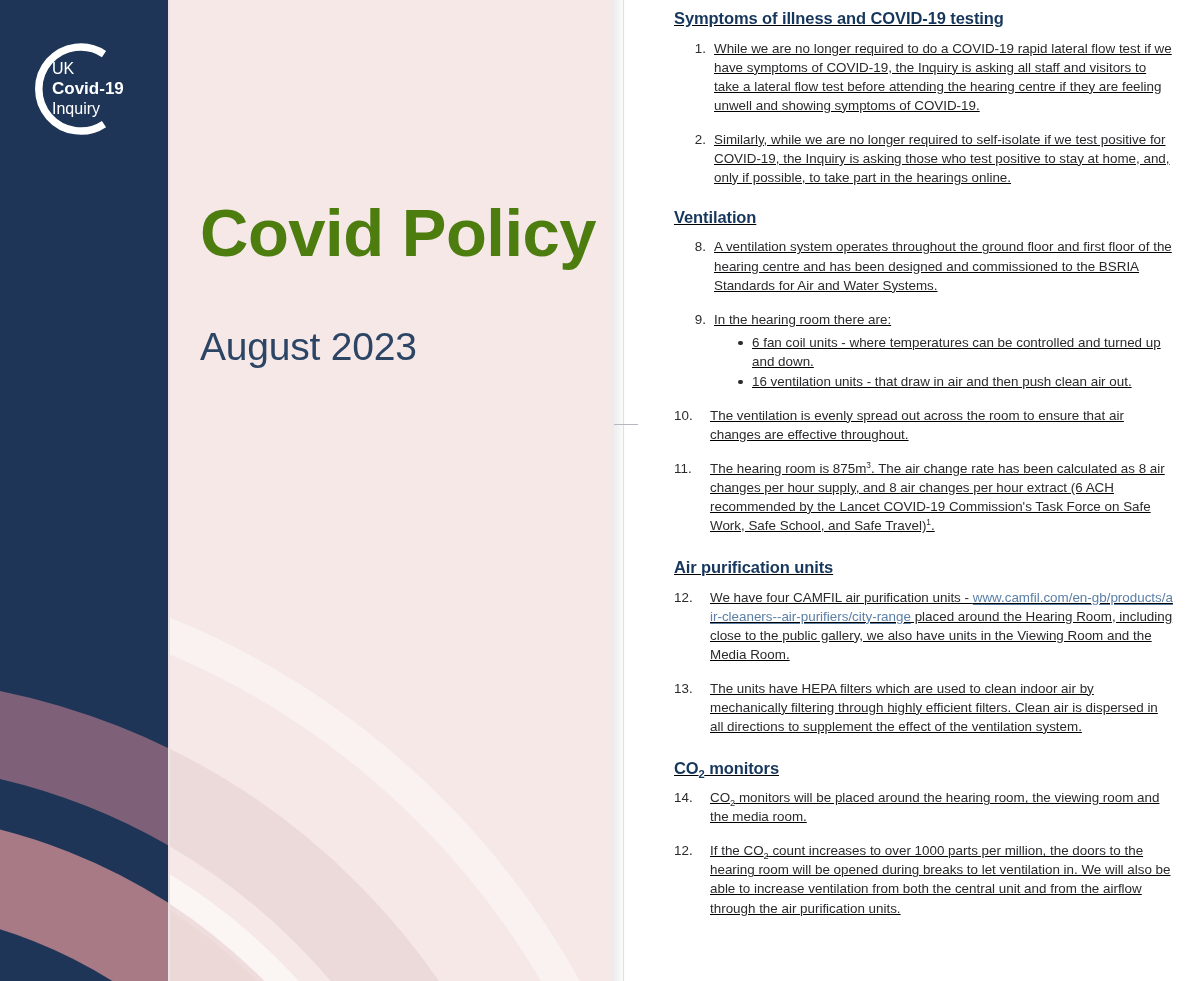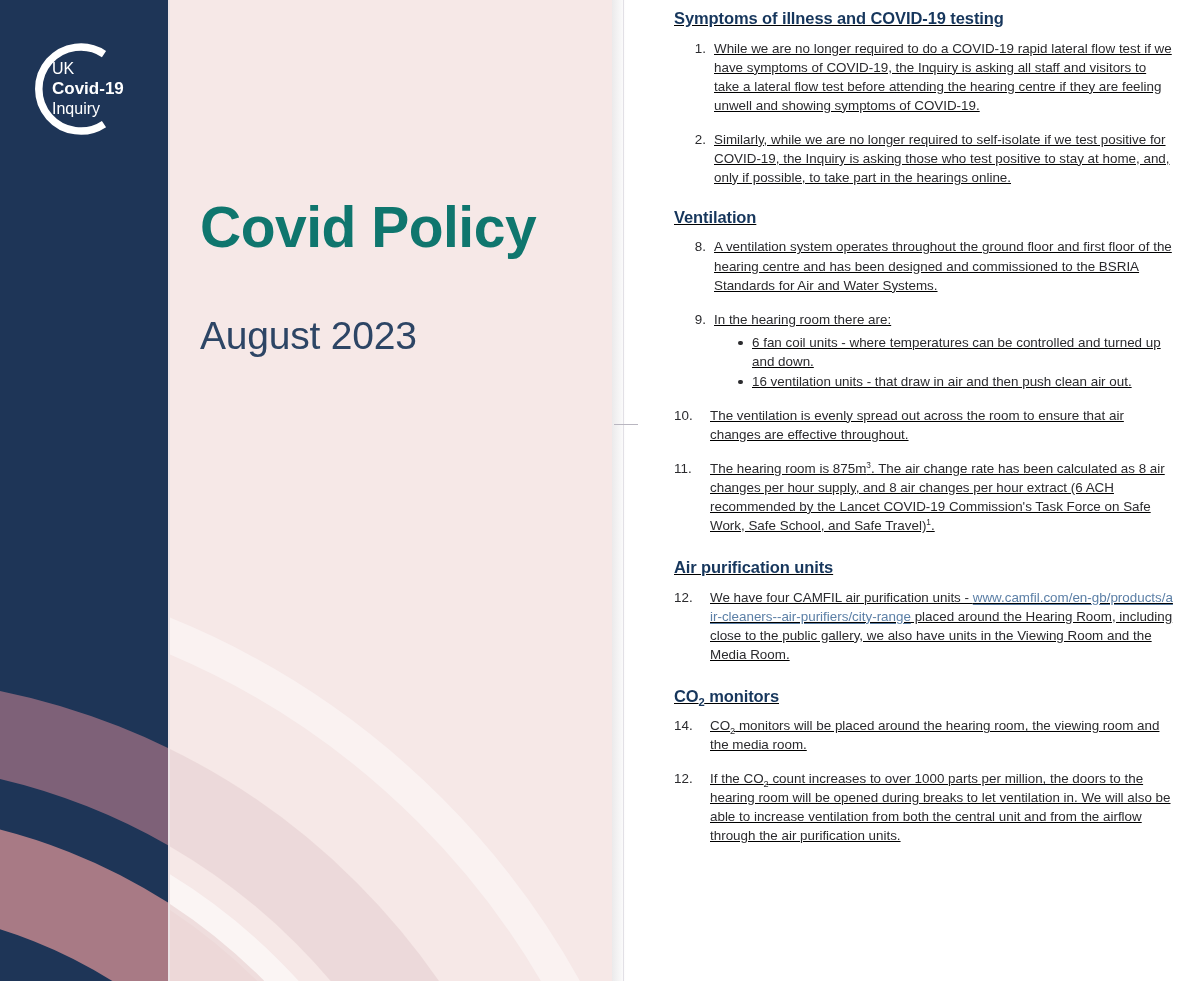--- a/index.html
+++ b/index.html
@@ -49,23 +49,23 @@
   }
   .logo-svg { display: block; width: 122px; height: 122px; }
 
   .cover-text {
     position: absolute;
     left: 200px;
     top: 198px;
     width: 400px;
   }
   .cover-title {
-    font-size: 57px;
+    font-size: 67px;
     font-weight: 700;
-    color: #0f766e;
+    color: #4d7c0f;
     letter-spacing: -0.5px;
     line-height: 1.04;
     white-space: nowrap;
   }
   .cover-subtitle {
     margin-top: 58px;
     font-size: 39px;
     font-weight: 400;
     color: #2d4565;
     letter-spacing: -0.2px;
@@ -284,20 +284,24 @@
       </ol>
     </section>
 
     <section class="section air-purification">
       <h2 class="section-heading">Air purification units</h2>
       <ol class="numbered">
         <li class="wide-marker">
           <span class="marker">12.</span>
           <span><span>We have four CAMFIL air purification units - </span><a class="inline-link" href="#">www.camfil.com/en-gb/products/air-cleaners--air-purifiers/city-range</a><span> placed around the Hearing Room, including close to the public gallery, we also have units in the Viewing Room and the Media Room.</span></span>
         </li>
+        <li class="wide-marker">
+          <span class="marker">13.</span>
+          <span>The units have HEPA filters which are used to clean indoor air by mechanically filtering through highly efficient filters. Clean air is dispersed in all directions to supplement the effect of the ventilation system.</span>
+        </li>
       </ol>
     </section>
 
     <section class="section co2">
       <h2 class="section-heading"><span>CO</span><sub>2</sub><span> monitors</span></h2>
       <ol class="numbered">
         <li class="wide-marker">
           <span class="marker">14.</span>
           <span><span>CO</span><sub>2</sub><span> monitors will be placed around the hearing room, the viewing room and the media room.</span></span>
         </li>

